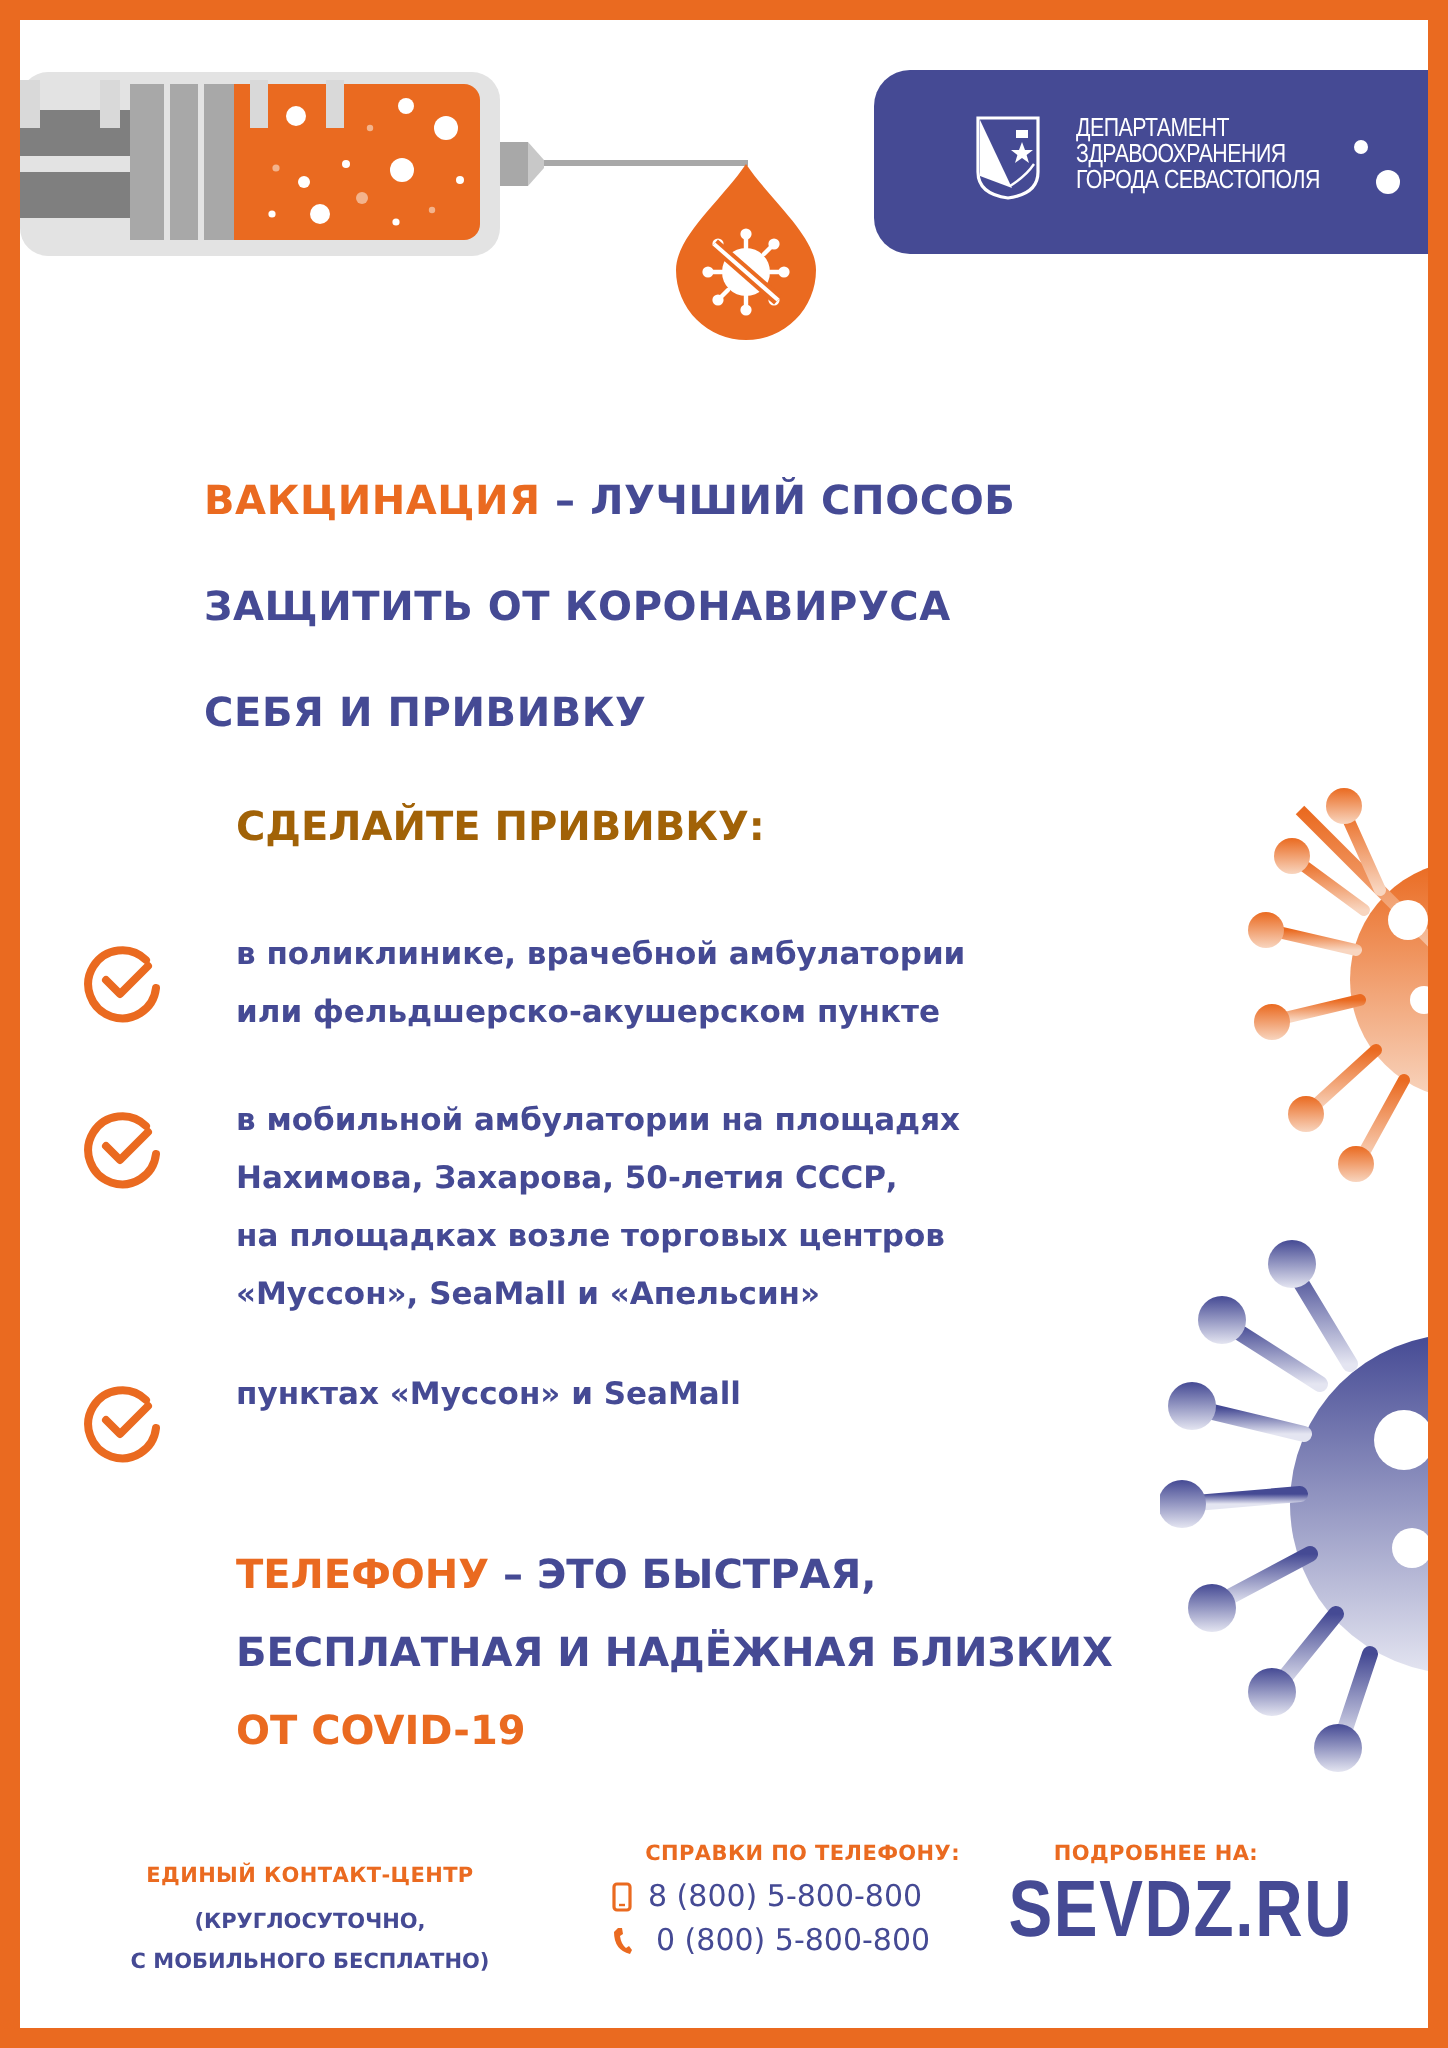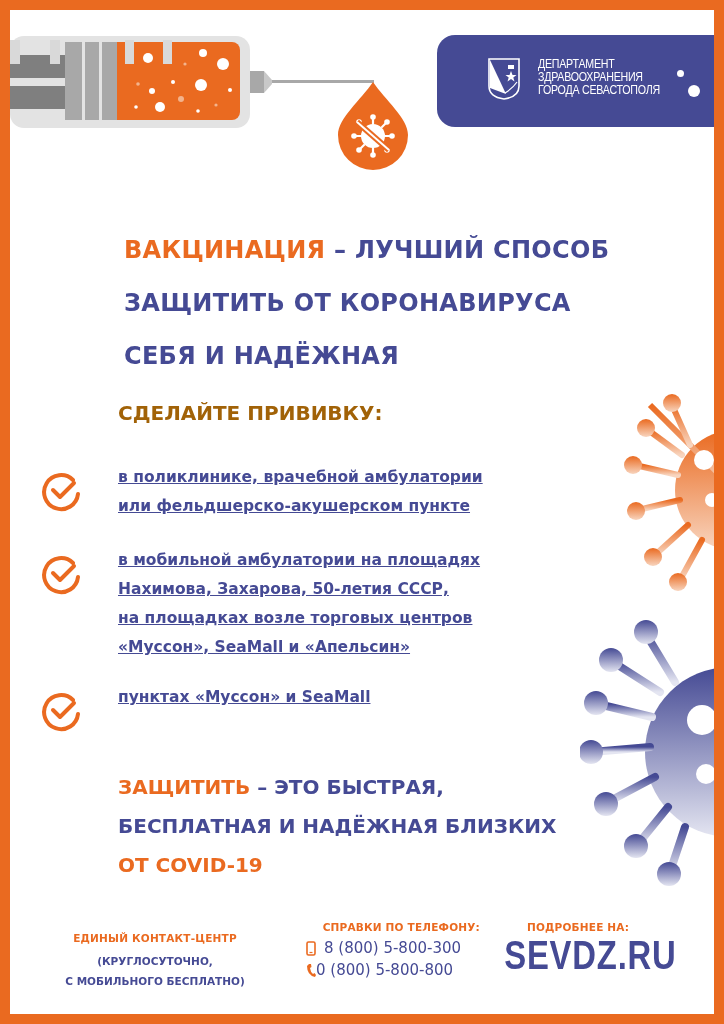--- a/index.html
+++ b/index.html
@@ -5,25 +5,25 @@
   html,body{margin:0;padding:0;}
   body{width:724px;height:1024px;position:relative;overflow:hidden;background:#ffffff;font-family:"DejaVu Sans",sans-serif;}
   .frame{position:absolute;inset:0;border:10px solid #EA6A20;border-top-width:10px;box-sizing:border-box;pointer-events:none;z-index:5;}
   .abs{position:absolute;}
   
   .logo-panel{position:absolute;left:437px;top:35px;width:287px;height:92px;background:#454A94;border-radius:18px 0 0 18px;}
   .logo-text{position:absolute;left:538px;top:57px;color:#fff;font-family:"Liberation Sans",sans-serif;font-size:13px;line-height:13px;letter-spacing:-0.3px;transform:scaleX(0.82);transform-origin:left top;}
   .logo-text div{white-space:nowrap;}
   .dot{position:absolute;background:#fff;border-radius:50%;}
   
-  .headline{position:absolute;left:124px;top:224px;font-family:"DejaVu Sans",sans-serif;font-weight:bold;font-size:24px;line-height:53px;color:#454A94;letter-spacing:0.3px;}
+  .headline{position:absolute;left:102px;top:224px;font-family:"DejaVu Sans",sans-serif;font-weight:bold;font-size:20px;line-height:53px;color:#454A94;letter-spacing:0.3px;}
   .headline .line{white-space:nowrap;}
   .orange{color:#EA6A20;}
   .subhead{position:absolute;left:118px;top:401px;font-weight:bold;font-size:20px;color:#a16207;white-space:nowrap;}
-  .item{position:absolute;left:118px;font-weight:bold;font-size:15.5px;line-height:29px;color:#454A94;text-decoration:underline;}
+  .item{position:absolute;left:118px;font-weight:bold;font-size:15.5px;line-height:29px;color:#454A94;}
   .item div{white-space:nowrap;}
   .check{position:absolute;left:40px;width:42px;height:42px;}
   .bottom-head{position:absolute;left:118px;top:768px;font-weight:bold;font-size:20px;line-height:39px;color:#454A94;}
   .bottom-head div{white-space:nowrap;}
   .footer-col{position:absolute;text-align:center;font-weight:bold;}
   .f-label{color:#EA6A20;font-size:10.5px;letter-spacing:0.2px;}
   .f-text{color:#454A94;font-size:10.5px;}
   .phone{color:#454A94;font-size:15px;font-weight:normal;white-space:nowrap;}
   .site{color:#454A94;font-family:"Liberation Sans",sans-serif;font-size:40px;font-weight:bold;transform:scaleX(0.82);transform-origin:center;letter-spacing:1px;}
 </style>
@@ -110,21 +110,21 @@
   <div>ДЕПАРТАМЕНТ</div>
   <div>ЗДРАВООХРАНЕНИЯ</div>
   <div>ГОРОДА СЕВАСТОПОЛЯ</div>
 </div>
 <div class="dot" style="left:677px;top:70px;width:7px;height:7px"></div>
 <div class="dot" style="left:688px;top:85px;width:12px;height:12px"></div>
 
 <div class="headline">
   <div class="line"><span class="orange">ВАКЦИНАЦИЯ</span><span> – ЛУЧШИЙ СПОСОБ</span></div>
   <div class="line">ЗАЩИТИТЬ ОТ КОРОНАВИРУСА</div>
-  <div class="line">СЕБЯ И НАДЁЖНАЯ</div>
+  <div class="line">СЕБЯ И ПРИВИВКУ</div>
 </div>
 
 <div class="subhead">СДЕЛАЙТЕ ПРИВИВКУ:</div>
 
 <svg class="check" style="top:470px" viewBox="0 0 42 42">
   <path d="M33 10 A17 17 0 1 0 38 24" fill="none" stroke="#EA6A20" stroke-width="4" stroke-linecap="round"></path>
   <path d="M13 20 L20 27 L34 13" fill="none" stroke="#EA6A20" stroke-width="4" stroke-linecap="round" stroke-linejoin="round"></path>
 </svg>
 <svg class="check" style="top:553px" viewBox="0 0 42 42">
   <path d="M33 10 A17 17 0 1 0 38 24" fill="none" stroke="#EA6A20" stroke-width="4" stroke-linecap="round"></path>
@@ -206,41 +206,41 @@
     <circle cx="11" cy="140" r="12"></circle>
     <circle cx="26" cy="192" r="12"></circle>
     <circle cx="56" cy="234" r="12"></circle>
     <circle cx="89" cy="262" r="12"></circle>
   </g>
   <circle cx="122" cy="108" r="15" fill="#fff"></circle>
   <circle cx="126" cy="162" r="10" fill="#fff"></circle>
 </svg>
 
 <div class="bottom-head">
-  <div><span class="orange">ЗАЩИТИТЬ</span><span> – ЭТО БЫСТРАЯ,</span></div>
+  <div><span class="orange">ТЕЛЕФОНУ</span><span> – ЭТО БЫСТРАЯ,</span></div>
   <div>БЕСПЛАТНАЯ И НАДЁЖНАЯ БЛИЗКИХ</div>
   <div class="orange">ОТ COVID-19</div>
 </div>
 
 <div class="footer-col" style="left:40px;top:932px;width:230px">
   <div class="f-label">ЕДИНЫЙ КОНТАКТ-ЦЕНТР</div>
   <div class="f-text" style="margin-top:11px">(КРУГЛОСУТОЧНО,</div>
   <div class="f-text" style="margin-top:8px">С МОБИЛЬНОГО БЕСПЛАТНО)</div>
 </div>
 
 <div class="footer-col" style="left:300px;top:921px;width:180px;text-align:right">
   <div class="f-label" style="padding-left:4px">СПРАВКИ ПО ТЕЛЕФОНУ:</div>
   <div style="margin-top:6px;display:flex;align-items:center;gap:8px;padding-left:6px">
     <svg width="10" height="15" viewBox="0 0 10 15">
         <rect x="1" y="1" width="8" height="13" rx="1.5" fill="none" stroke="#EA6A20" stroke-width="1.6"></rect>
         <line x1="3.5" y1="11.5" x2="6.5" y2="11.5" stroke="#EA6A20" stroke-width="1.2"></line>
       </svg>
-    <span class="phone">8 (800) 5-800-300</span>
+    <span class="phone">8 (800) 5-800-800</span>
   </div>
-  <div style="margin-top:4px;display:flex;align-items:center;gap:0;padding-left:6px">
+  <div style="margin-top:4px;display:flex;align-items:center;gap:12px;padding-left:6px">
     <svg width="10" height="15" viewBox="0 0 10 15">
         <path d="M3 1 L5 1 L5.5 4 L4 5 Q4.5 9 7 11 L8.5 10 L10 12 L9 14 Q1 12 1 3 Z" fill="#EA6A20"></path>
       </svg>
     <span class="phone">0 (800) 5-800-800</span>
   </div>
 </div>
 
 <div class="footer-col" style="left:488px;top:921px;width:180px">
   <div class="f-label">ПОДРОБНЕЕ НА:</div>
   <div class="site" style="margin-top:0px">SEVDZ.RU</div>

